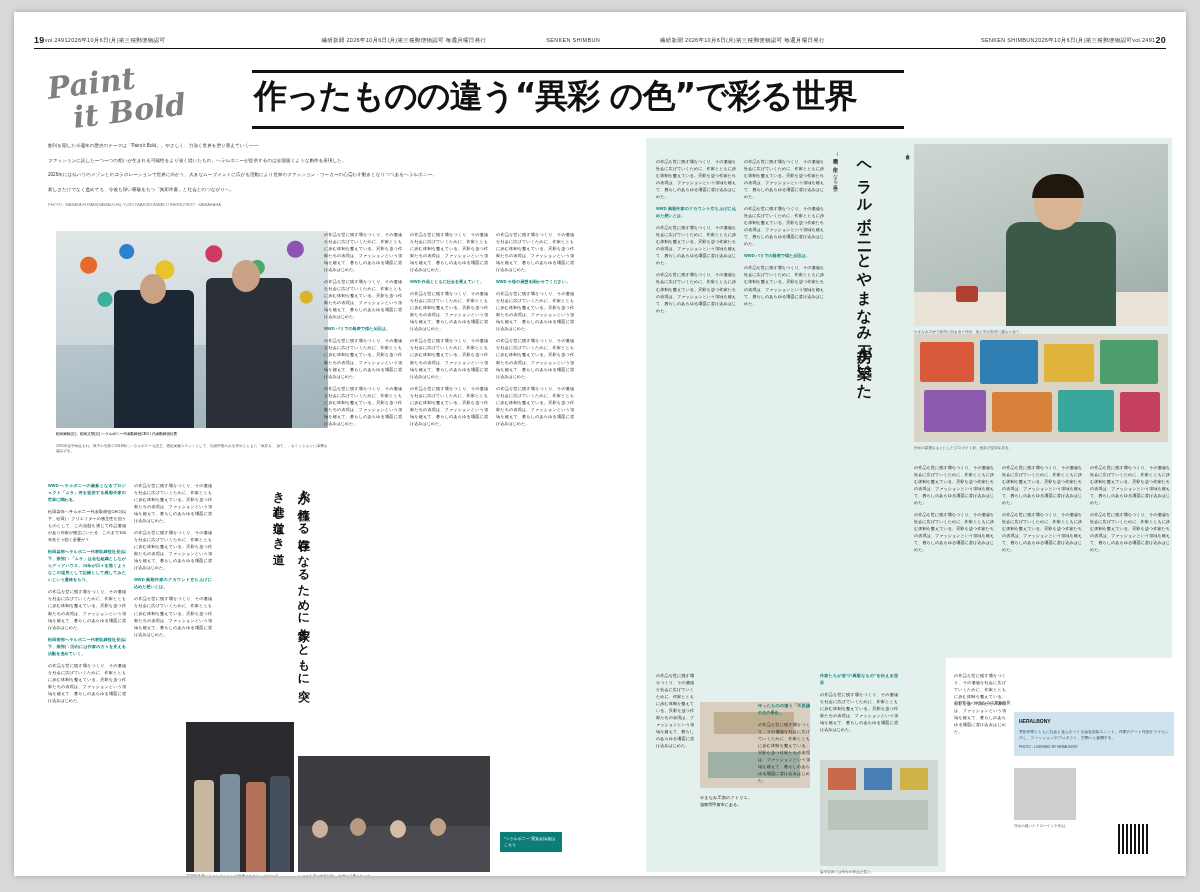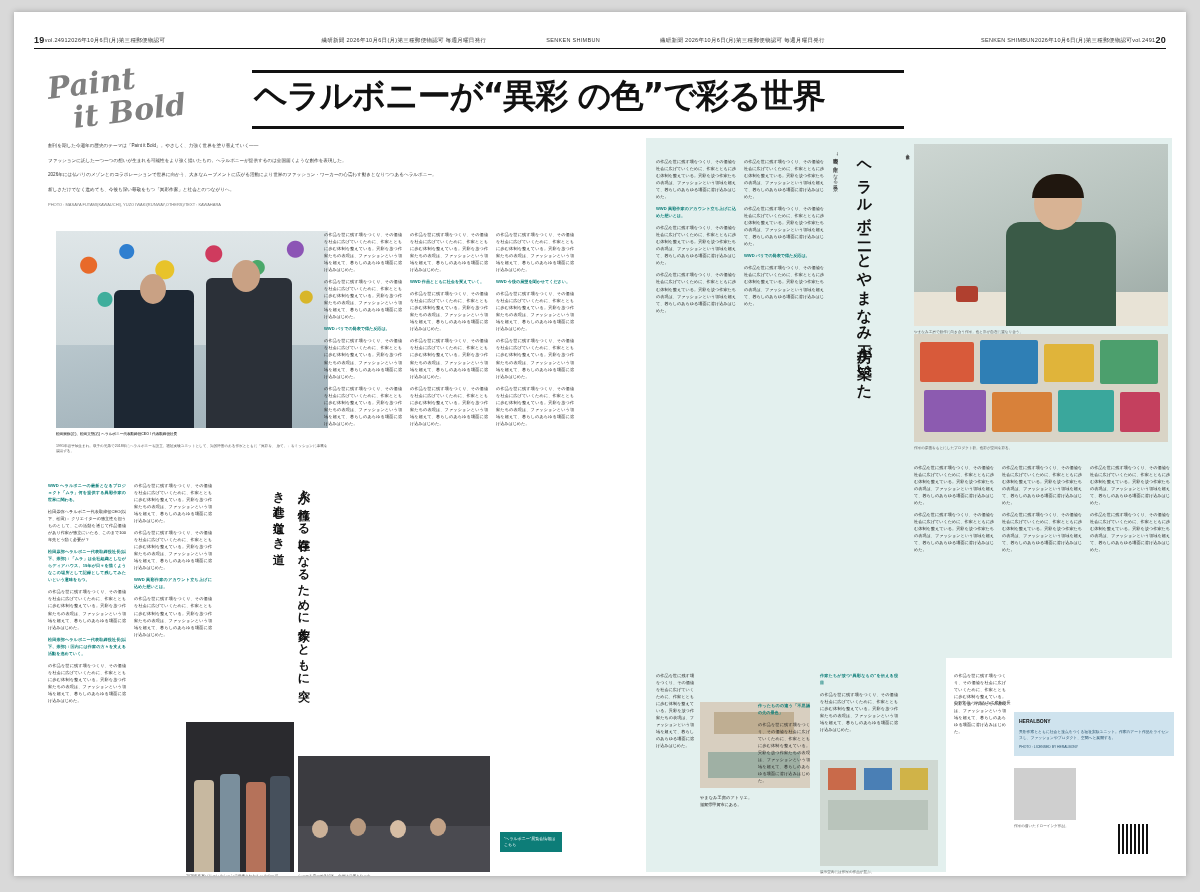--- a/index.html
+++ b/index.html
@@ -165,21 +165,21 @@
   <div class="rule-top"></div>
 
   <div class="tint"></div>
   <div class="tint2"></div>
 
   <div class="scribble">
     <div>Paint</div>
     <div class="l2">it Bold</div>
   </div>
   <div class="title-rule"></div>
-  <div class="title">ヘラルボニーが“異彩 の色”で彩る世界</div>
+  <div class="title">作ったものの違う“異彩 の色”で彩る世界</div>
   <div class="title-rule2"></div>
 
   <div class="lead">
     <p>創刊を期した今週年の歴史のテーマは「Paint it Bold」。やさしく、力強く世界を塗り替えていく——</p>
     <p>ファッションに託した一つ一つの想いが生まれる可能性をより強く描いたもの。ヘラルボニーが提供するのは全国届くような創作を表現した。</p>
     <p>2026年には仏パリのメゾンとのコラボレーションで世界に向かう、大きなムーブメントに広がる活動により世界のファッション・ワーカーの心震わす動きとなりつつあるヘラルボニー。</p>
     <p>新しさだけでなく進めても、今後も深い尊敬をもつ「異彩作家」と社会とのつながりへ。</p>
     <p class="credit">PHOTO : MASAYA FUTAMI(KAWAUCHI), YUZO IWAKI(RUNWAY,OTHERS)/TEXT : KAWAHARA</p>
   </div>
 

